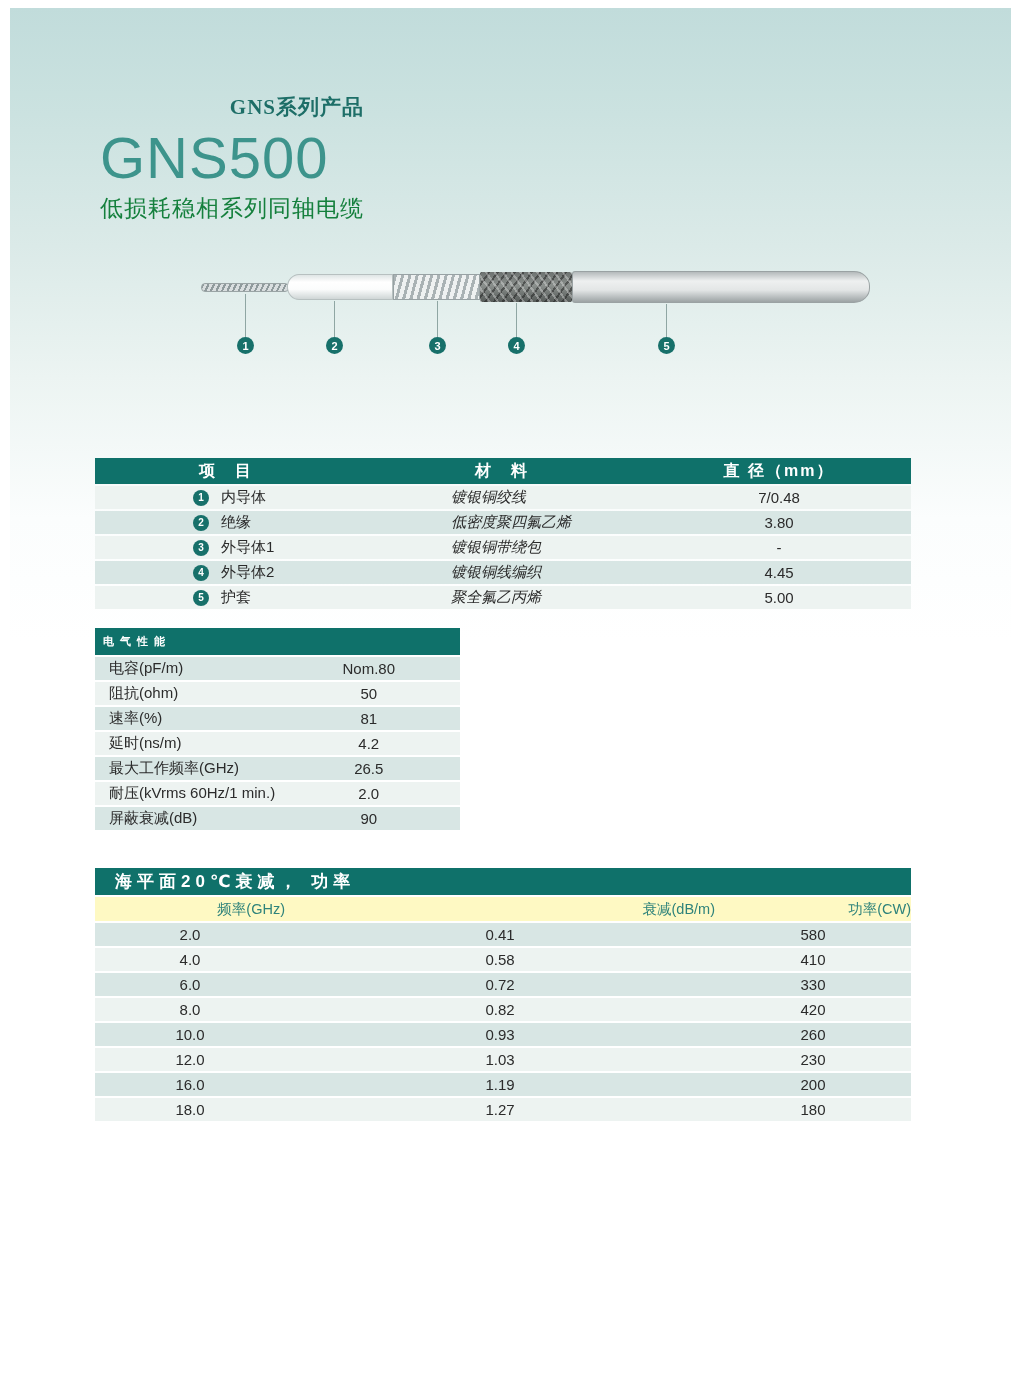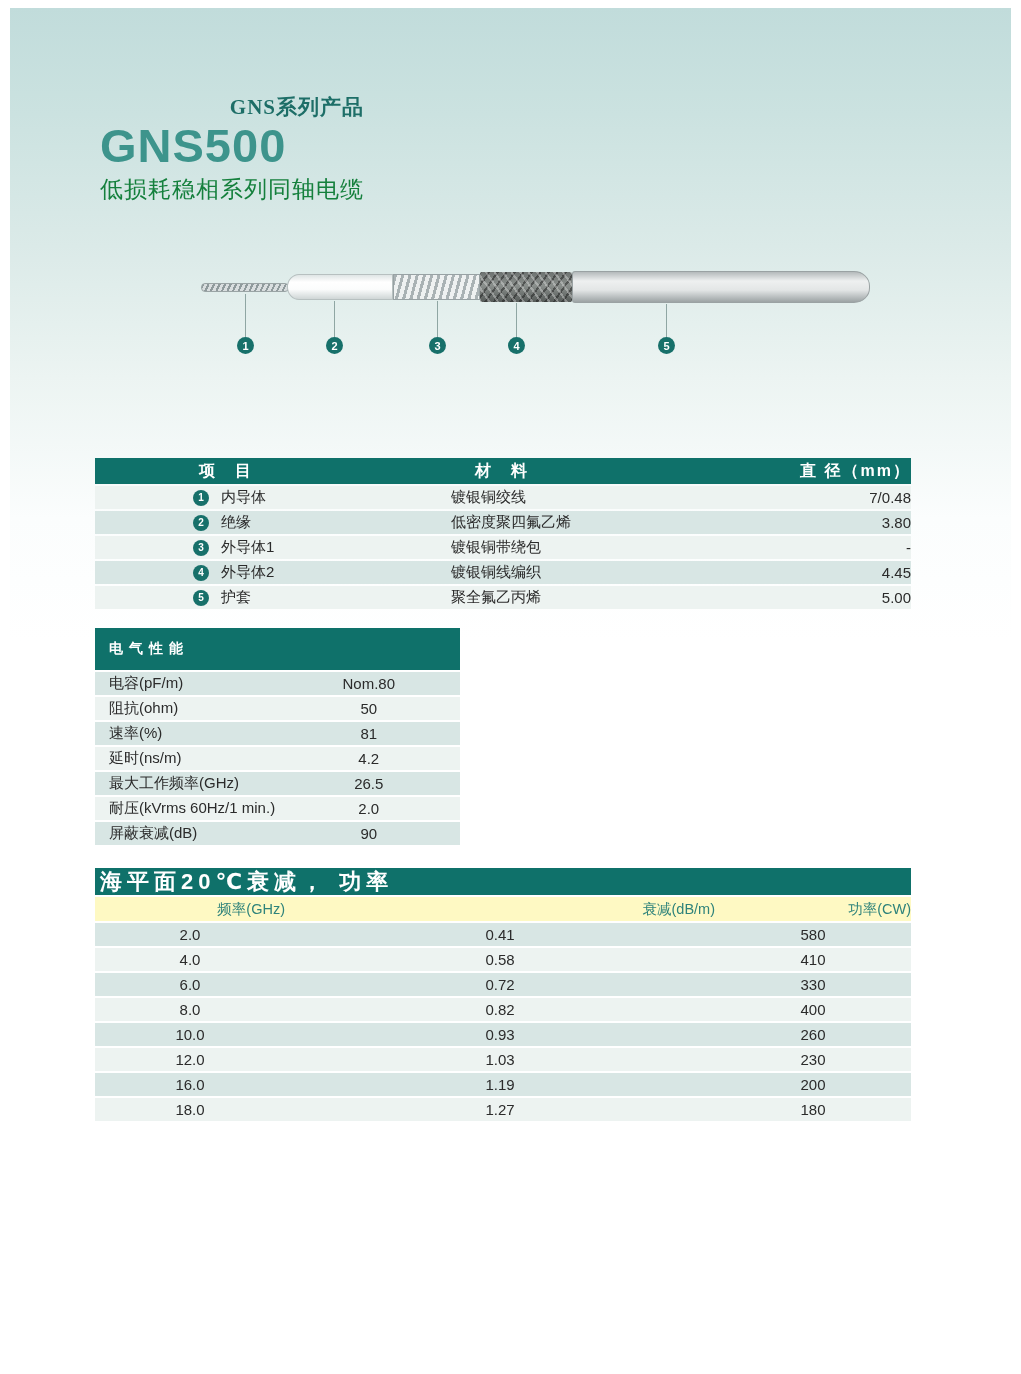--- a/index.html
+++ b/index.html
@@ -6,21 +6,21 @@
   body { background:#ffffff; font-family:"Liberation Sans","DejaVu Sans",sans-serif; }
   .page { position:relative; width:1021px; height:1374px; background:#ffffff; overflow:hidden; }
   .bg-gradient {
     position:absolute; left:10px; top:8px; width:1001px; height:880px;
     background:linear-gradient(180deg,#c1dcdb 0%, #cbe2e0 12%, #dbeae8 27%, #ecf4f2 42%, #fbfdfd 58%, #ffffff 72%);
   }
 
   
   .hdr { position:absolute; left:100px; top:93px; }
   .series-label { font-family:"Liberation Serif","DejaVu Serif",serif; font-weight:bold; font-size:21px; color:#1d6e67; letter-spacing:1px;text-align:right; }
-  .model-name  { font-size:47px; font-weight:700; color:#3d948c; letter-spacing:1px; margin-top:0; line-height:1.05; }
+  .model-name  { font-size:58px; font-weight:400; color:#3d948c; letter-spacing:1px; margin-top:7px; line-height:1.05; }
   .subtitle    { font-size:23px; color:#15803d; margin-top:4px; letter-spacing:1px; }
 
   
   .diagram { position:absolute; left:95px; top:253px; width:830px; height:110px; }
   .seg { position:absolute; }
   .seg-wire { left:106px; top:30px; width:88px; height:9px; border-radius:4px;
     background:repeating-linear-gradient(115deg,#8f9a9c 0 2px,#d9dedf 2px 5px); border:1px solid #9aa4a5; }
   .seg-dielectric { left:192px; top:21px; width:106px; height:26px;
     background:linear-gradient(180deg,#dfe5e5 0%,#ffffff 30%,#fbfcfc 60%,#cfd6d6 100%);
     border:1px solid #b7c0c0; border-radius:12px 0 0 12px / 13px 0 0 13px; }
@@ -47,36 +47,36 @@
   .row-tint  { background:#d8e6e4; }
   .numchip { display:inline-flex; width:16px; height:16px; border-radius:50%; background:#17706a;
     color:#fff; font-size:10px; font-weight:bold; align-items:center; justify-content:center;
     margin-right:12px; flex:0 0 16px; }
 
   
   .materials { position:absolute; left:95px; top:456px; width:816px; }
   .materials th { height:26px; font-size:16px; letter-spacing:2px; }
   .materials td.c-item { padding-left:98px; }
   .materials .item-flex { display:flex; align-items:center; }
-  .materials td.c-mat { padding-left:94px; }
-  .materials td.c-dia, .materials th.c-dia { text-align:right; }
+  .materials td.c-mat { padding-left:94px;font-style:italic; }
+  .materials td.c-dia, .materials th.c-dia { text-align:center; }
 
   
   .electrical { position:absolute; left:95px;  top:626px; width:365px; }
   .mechanical { position:absolute; left:545px; top:626px; width:366px; }
-  .side-title { height:42px; text-align:left; padding-left:14px; font-size:14px; letter-spacing:6px; }
+  .side-title { height:27px; text-align:left; padding-left:8px; font-size:11px; letter-spacing:6px; }
   .side-label { padding-left:14px; }
   .side-value { text-align:center; }
   .electrical .side-value { width:160px; }
   .mechanical .side-value { width:145px; }
 
   
   .atten-bar { position:absolute; left:95px; top:868px; width:816px; height:27px;
-    background:#0f716a; color:#ffffff; font-weight:bold; font-size:22px; letter-spacing:5px;
-    display:flex; align-items:center; padding-left:5px; }
+    background:#0f716a; color:#ffffff; font-weight:bold; font-size:17px; letter-spacing:5px;
+    display:flex; align-items:center; padding-left:20px; }
   .atten { position:absolute; left:95px; top:895px; width:816px; }
   .atten col.c1 { width:190px; } .atten col.c2 { width:430px; } .atten col.c3 { width:196px; }
   .atten th { background:#fef9c3; color:#2e837b; font-size:14.5px; text-align:right; height:24px; }
   .atten td { text-align:center; }
 </style>
 </head>
 <body>
 
 <div class="page">
   <div class="bg-gradient"></div>
@@ -233,21 +233,21 @@
           <td>410</td>
         </tr>
     <tr class="row-tint">
           <td>6.0</td>
           <td>0.72</td>
           <td>330</td>
         </tr>
     <tr class="row-light">
           <td>8.0</td>
           <td>0.82</td>
-          <td>400</td>
+          <td>420</td>
         </tr>
     <tr class="row-tint">
           <td>10.0</td>
           <td>0.93</td>
           <td>260</td>
         </tr>
     <tr class="row-light">
           <td>12.0</td>
           <td>1.03</td>
           <td>230</td>

